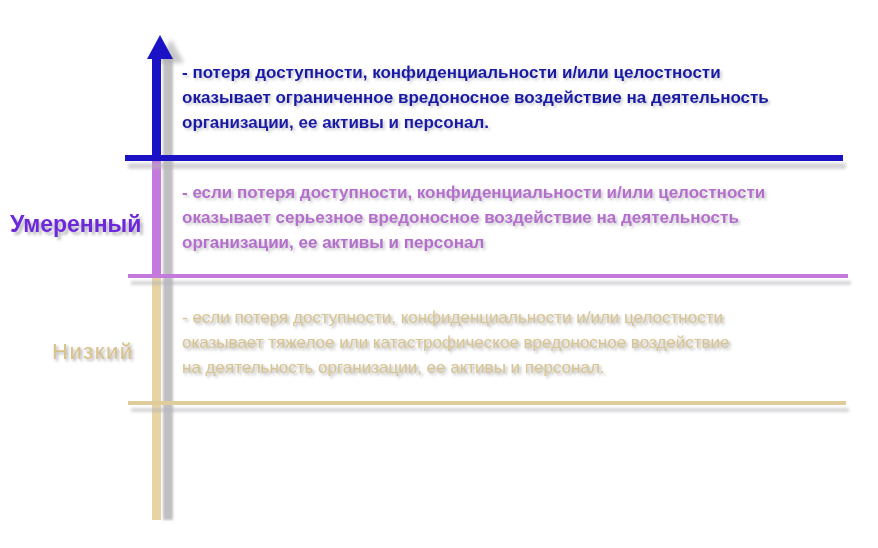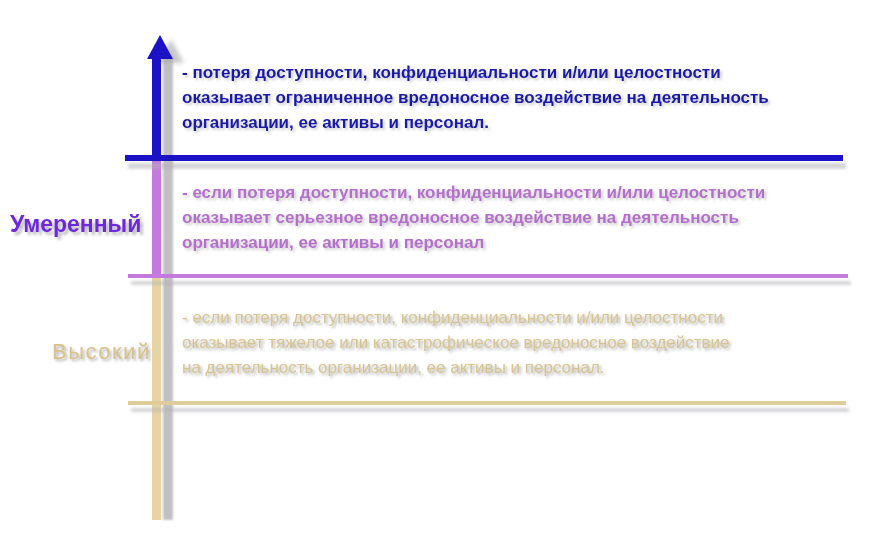--- a/index.html
+++ b/index.html
@@ -154,18 +154,18 @@
 
   <div class="desc desc-high">- потеря доступности, конфиденциальности и/или целостности
 оказывает ограниченное вредоносное воздействие на деятельность
 организации, ее активы и персонал.</div>
 
   <div class="tier-label lbl-mid">Умеренный</div>
   <div class="desc desc-mid">- если потеря доступности, конфиденциальности и/или целостности
 оказывает серьезное вредоносное воздействие на деятельность
 организации, ее активы и персонал</div>
 
-  <div class="tier-label lbl-low">Высокий</div>
+  <div class="tier-label lbl-low">Низкий</div>
   <div class="desc desc-low">- если потеря доступности, конфиденциальности и/или целостности
 оказывает тяжелое или катастрофическое вредоносное воздействие
 на деятельность организации, ее активы и персонал.</div>
 
 </div>
 
 </body></html>

